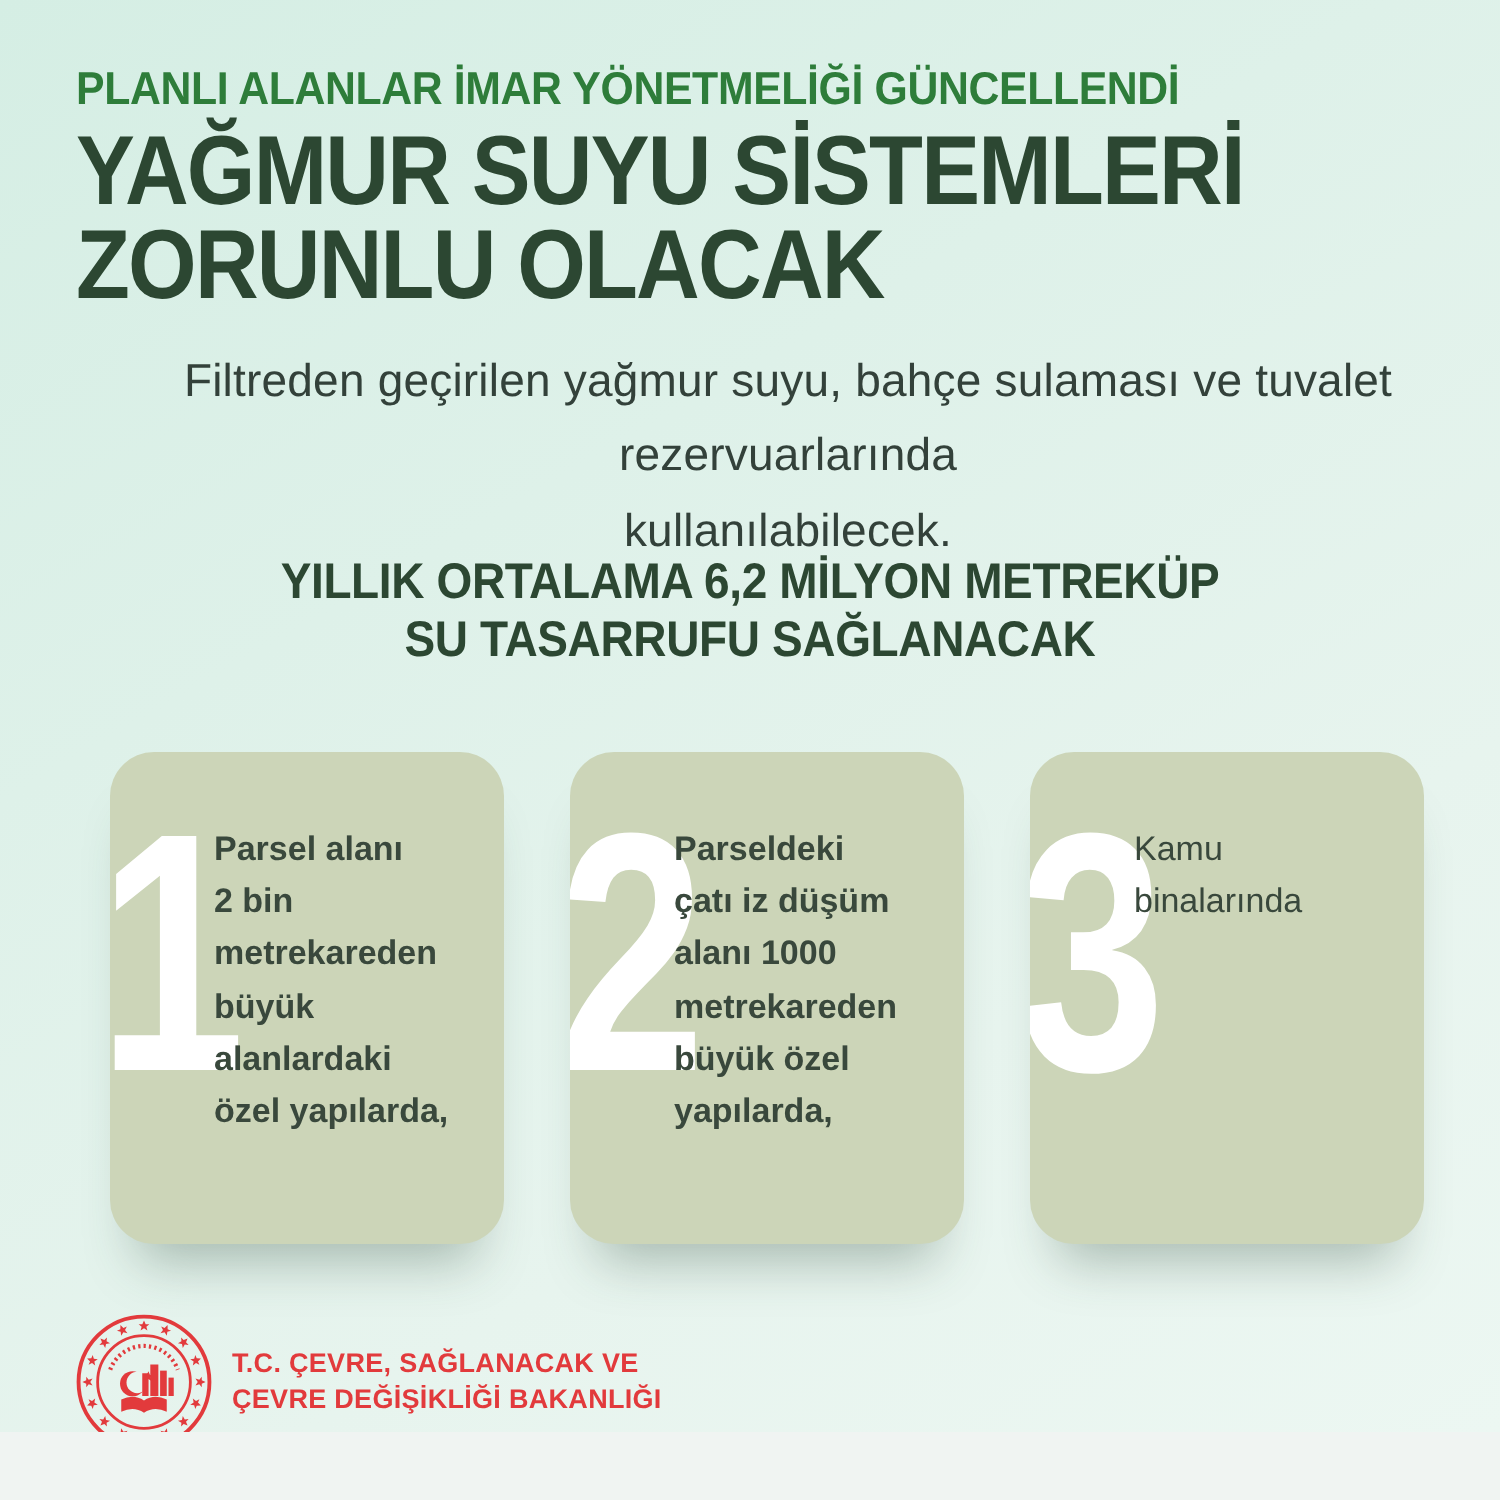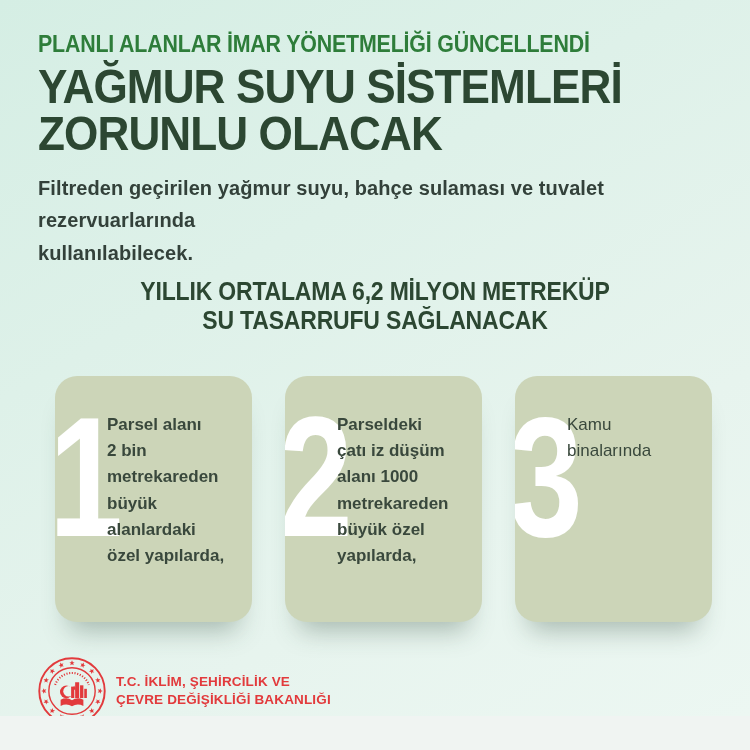--- a/index.html
+++ b/index.html
@@ -40,26 +40,27 @@
     line-height: 0.95;
     letter-spacing: -1px;
     transform: scaleX(0.9);
     transform-origin: left top;
     white-space: nowrap;
   }
   .subtitle {
     position: absolute;
     left: 38px;
     top: 172px;
-    font-size: 20px;
-    font-weight: 700;
+    font-size: 23px;
+    font-weight: 400;
     color: #33413a;
     line-height: 1.62;
     white-space: pre-line;
     letter-spacing: 0.1px;
+    text-align: center;
   }
 
   
   .stat {
     position: absolute;
     left: 0;
     right: 0;
     top: 277px;
     text-align: center;
     font-size: 25px;
@@ -219,17 +220,17 @@
       <rect x="39" y="35" width="3.6" height="13"></rect>
       <rect x="43.6" y="30" width="4.6" height="18"></rect>
       <rect x="49.2" y="33.5" width="3.8" height="14.5"></rect>
       <rect x="54" y="37.5" width="3" height="10.5"></rect>
     </g>
 
     <path d="M27,50 Q34,46.5 40,50.5 Q46,46.5 53,50 L53,57 Q46,53.5 40,57.5 Q34,53.5 27,57 Z" fill="#e23a3c"></path>
   </svg>
 
   <div class="ministry">
-    <div>T.C. İKLİM, ŞEHİRCİLİK VE</div>
+    <div>T.C. ÇEVRE, SAĞLANACAK VE</div>
     <div>ÇEVRE DEĞİŞİKLİĞİ BAKANLIĞI</div>
   </div>
 
 </div>
 
 </body></html>

